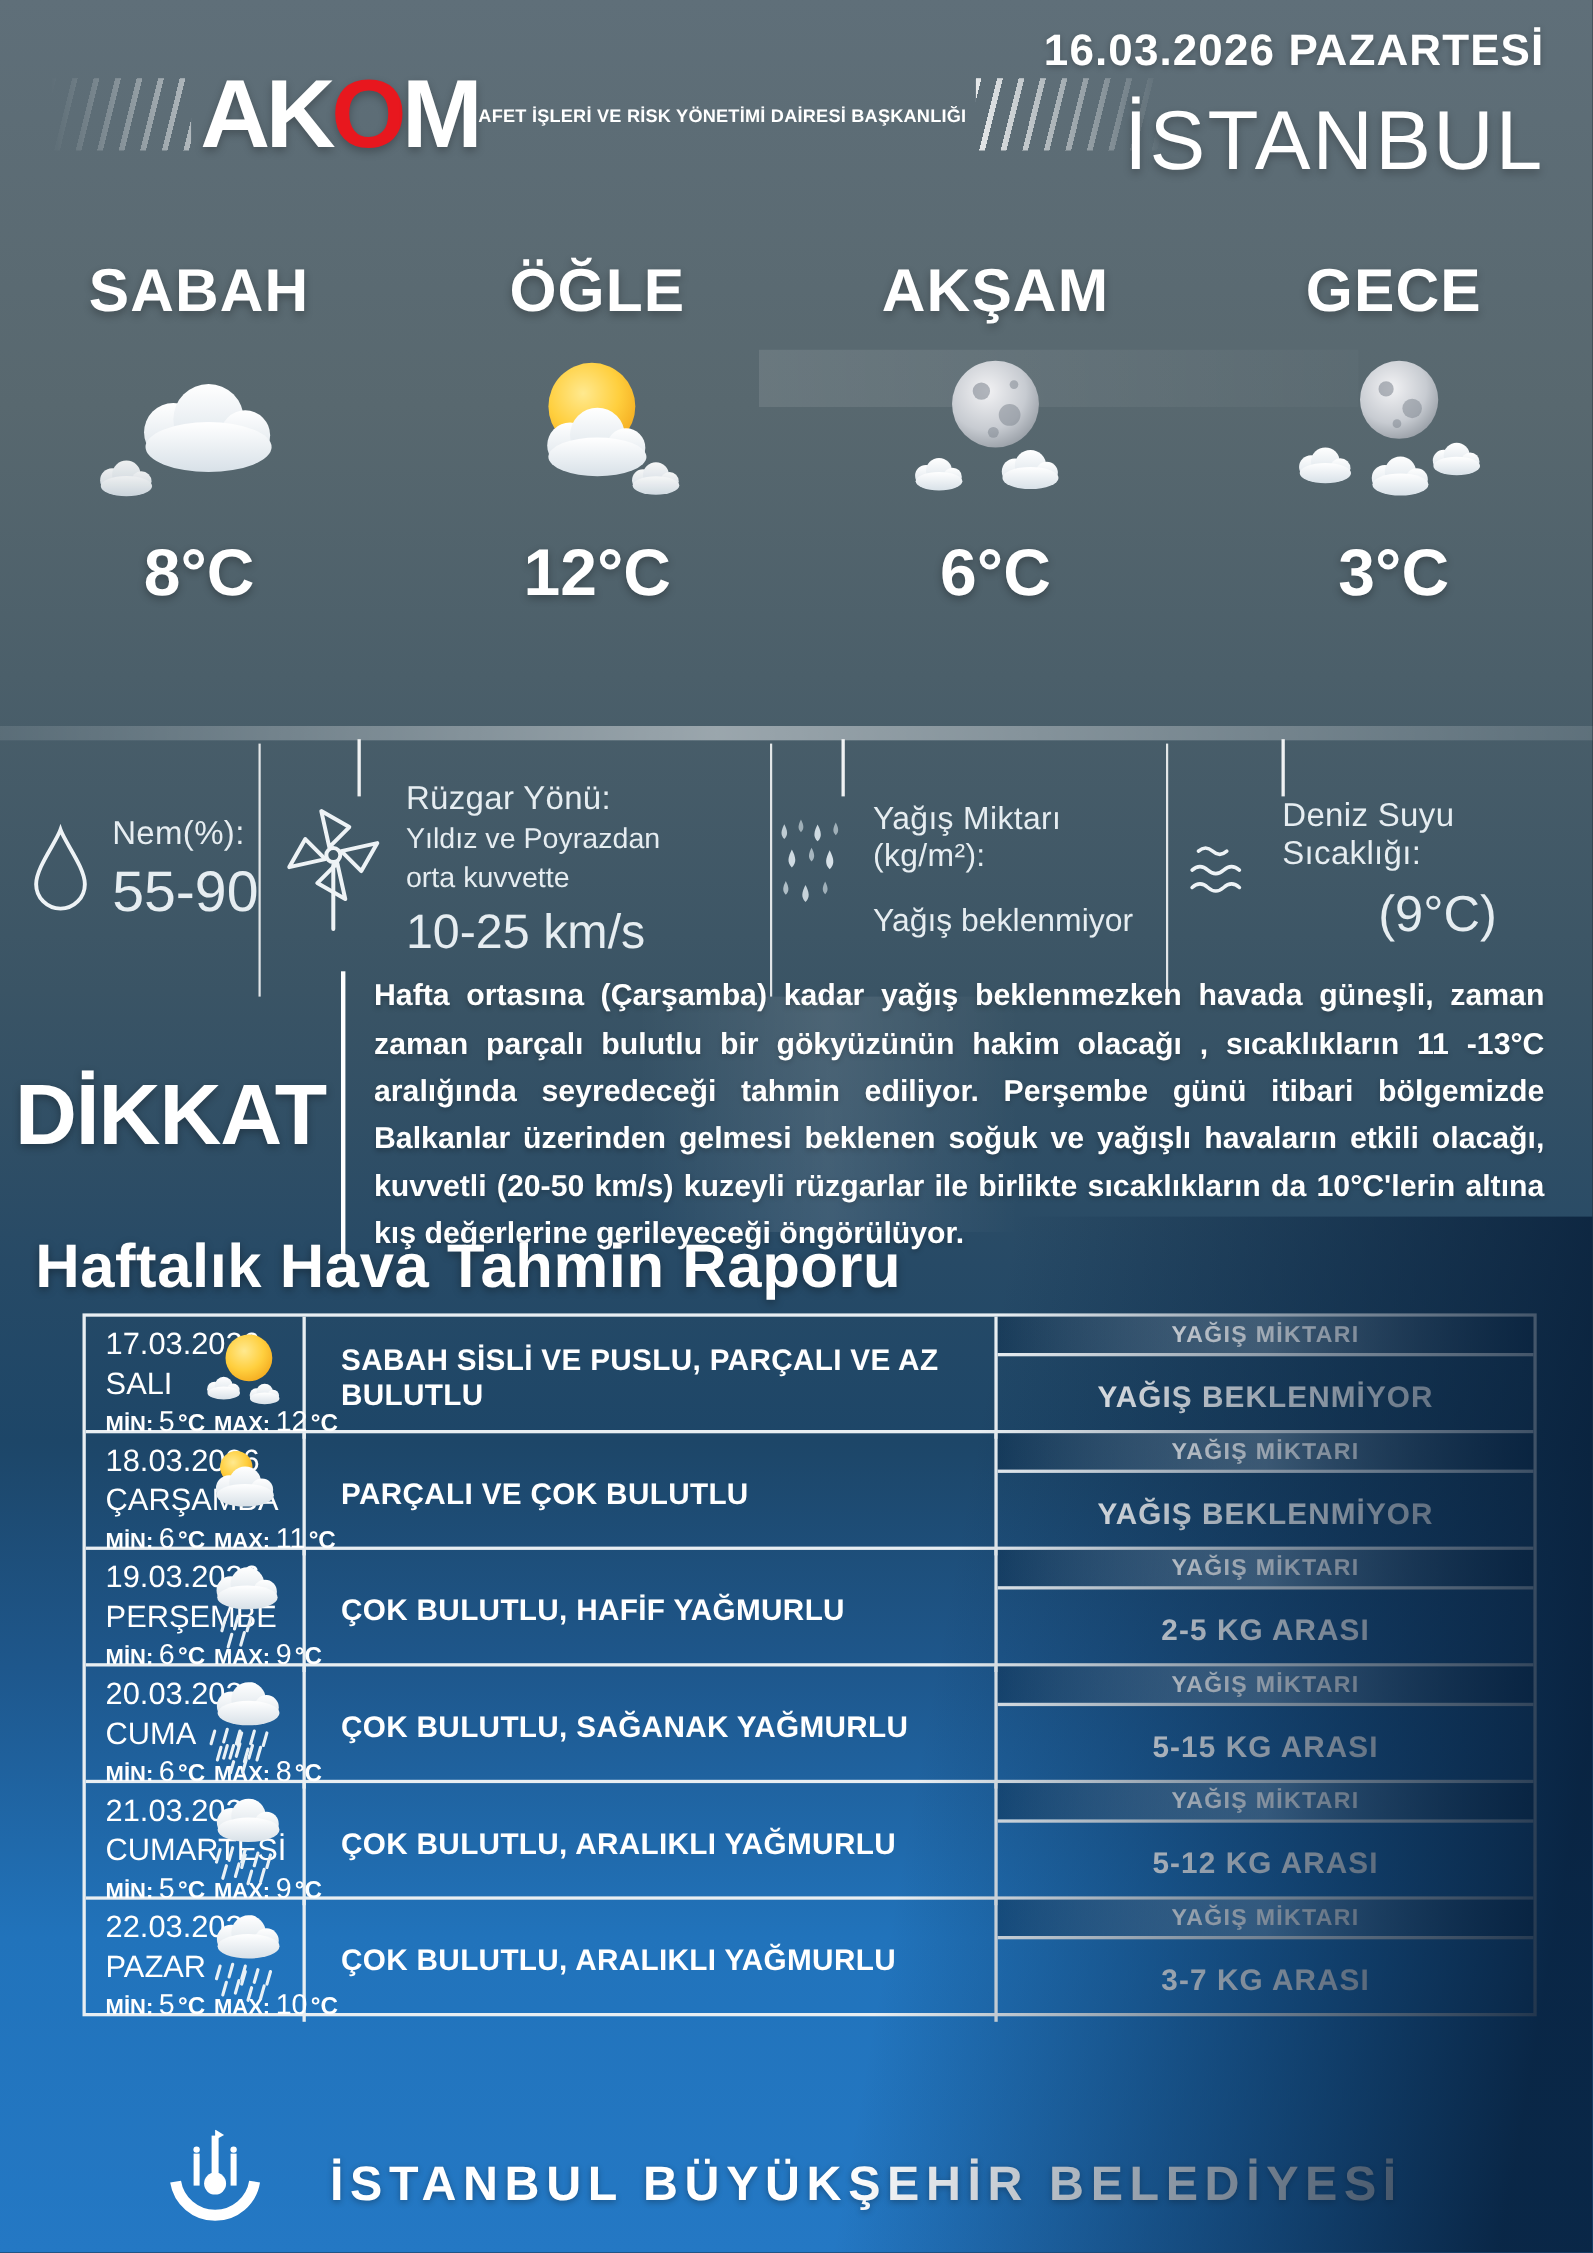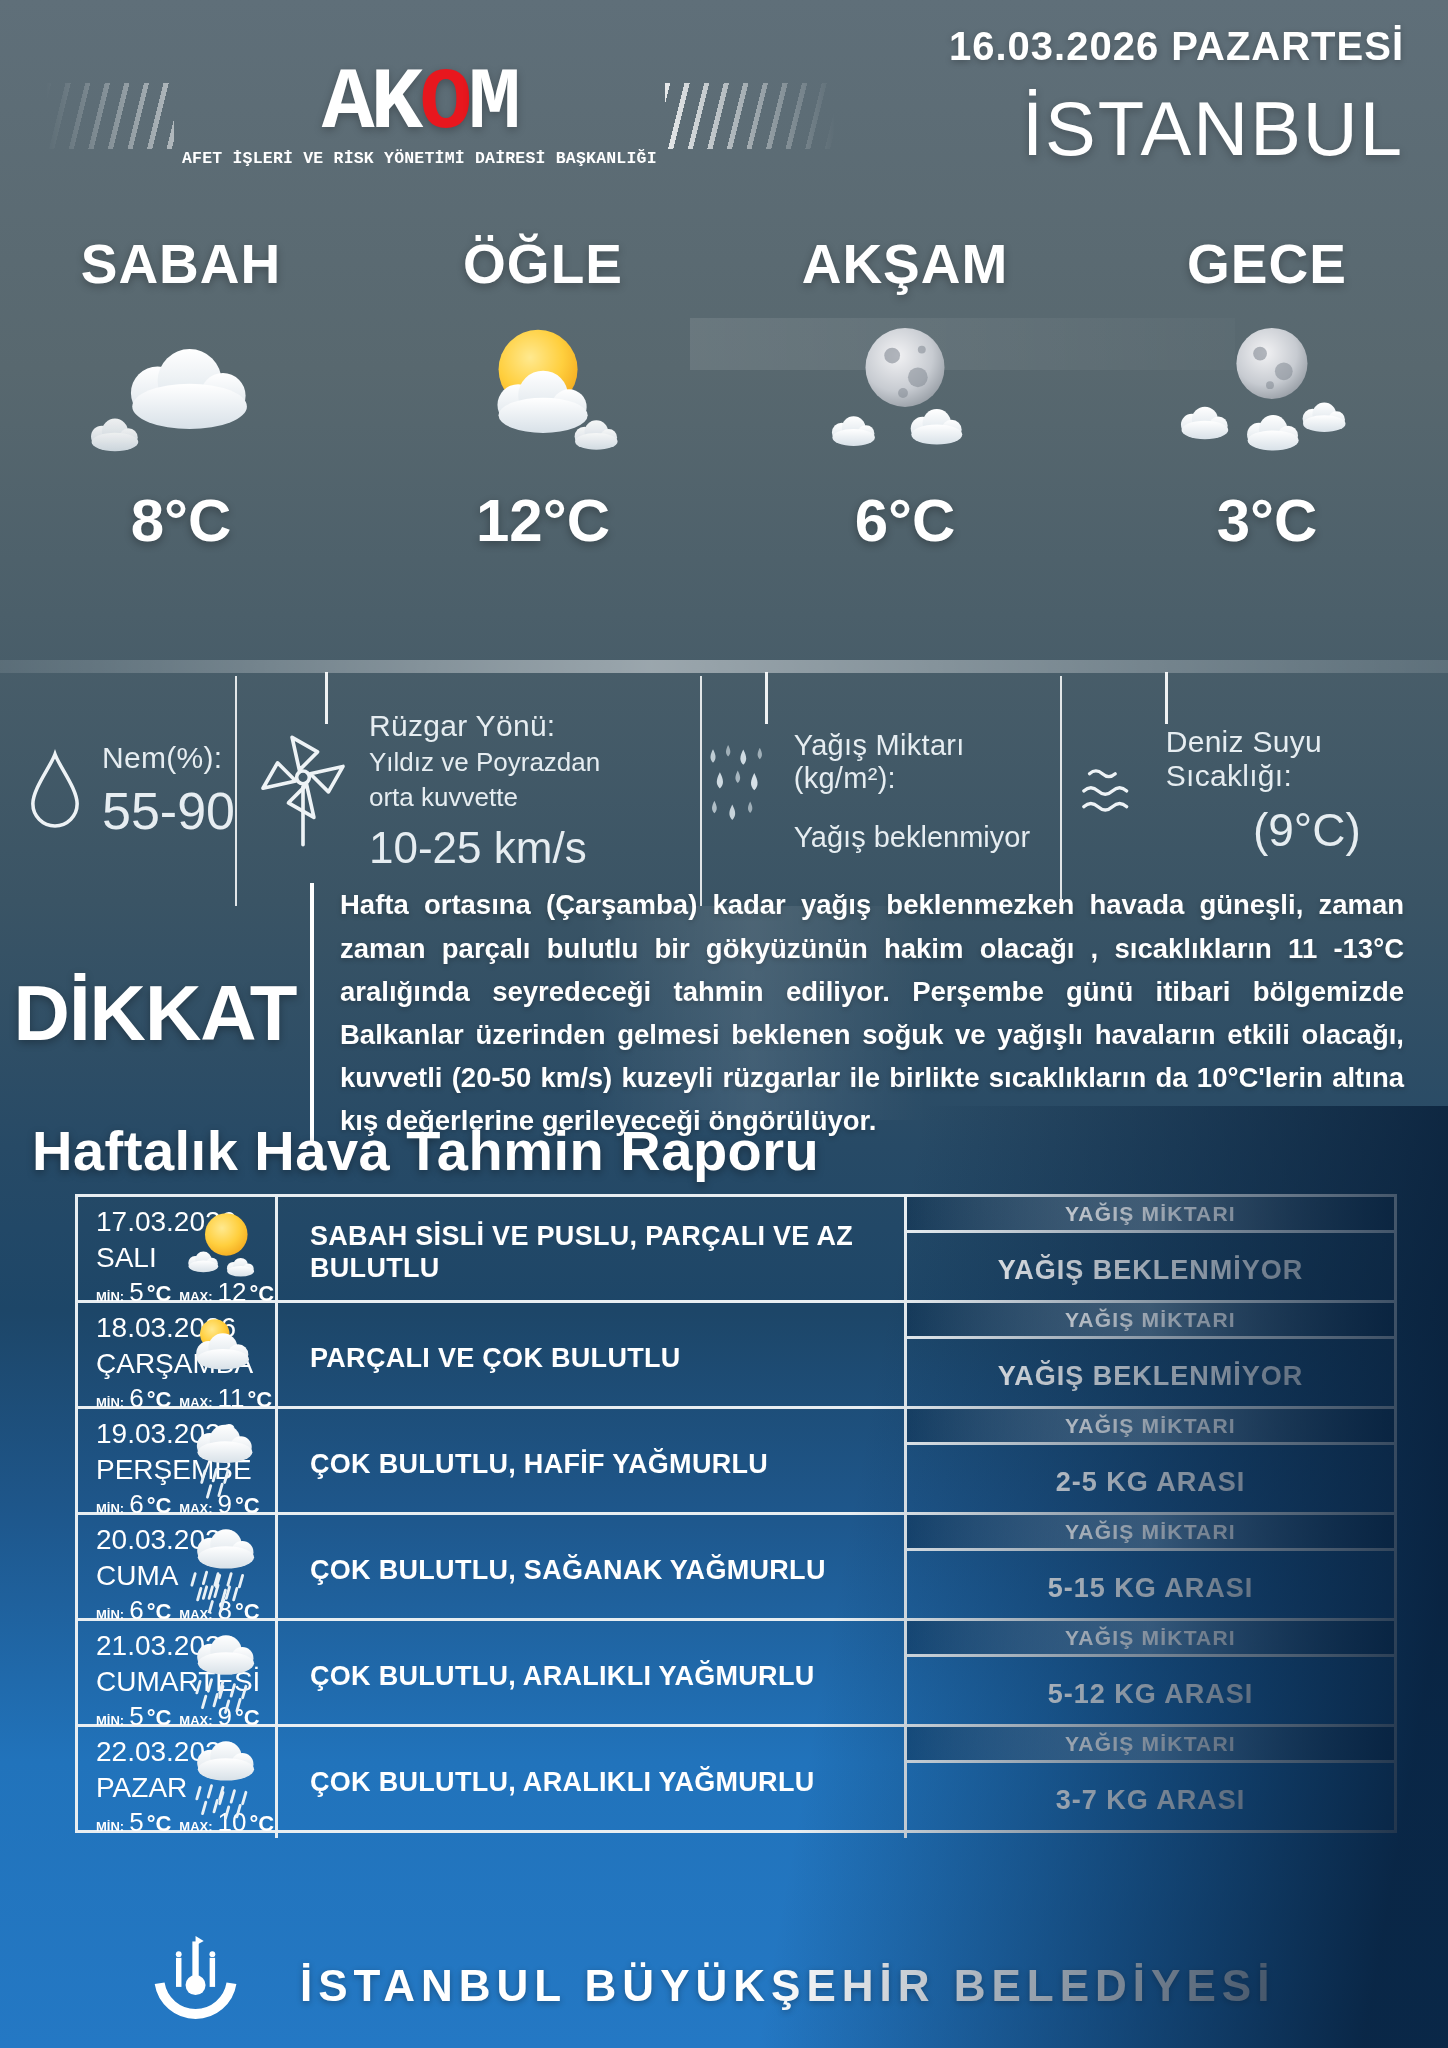--- a/index.html
+++ b/index.html
@@ -7,21 +7,21 @@
     font-family:"Liberation Sans",sans-serif;color:#fff;
     background:linear-gradient(180deg,#5f6f79 0%,#58686f 18%,#4b5f6a 30%,#3a5465 44%,#274a66 56%,#1d4668 64%,#1e578c 74%,#2173bb 86%,#2478c4 100%);}
   .corner-shade{position:absolute;right:0;bottom:0;width:62%;height:46%;pointer-events:none;
     background:linear-gradient(100deg,rgba(7,32,60,0) 35%,rgba(7,32,60,.45) 62%,rgba(6,28,54,.88) 92%);}
   .light-wedge{position:absolute;left:690px;top:318px;width:545px;height:52px;pointer-events:none;
     background:linear-gradient(90deg,rgba(255,255,255,.10),rgba(255,255,255,.02));}
 
   
   header{position:absolute;left:0;top:0;width:100%;height:220px;}
   .akom{position:absolute;left:46px;top:64px;display:flex;align-items:center;}
-  .akom-center{display:flex;flex-direction:column;align-items:center;margin:0 8px;font-family:Liberation Mono, monospace;}
+  .akom-center{display:flex;flex-direction:row;align-items:center;margin:0 8px;}
   .akom-word{font-size:88px;font-weight:800;letter-spacing:-4px;line-height:.92;text-shadow:0 3px 8px rgba(0,0,0,.25);}
   .akom-o{color:var(--accent-red,#e8171e);}
   .akom-sub{font-size:16.5px;font-weight:700;letter-spacing:.2px;margin-top:4px;white-space:nowrap;}
   .stripes{height:66px;background:repeating-linear-gradient(104deg,rgba(255,255,255,.95) 0 5px,rgba(255,255,255,0) 5px 19px);}
   .s-left{width:128px;opacity:.55;-webkit-mask-image:linear-gradient(90deg,transparent,#000);mask-image:linear-gradient(90deg,transparent,#000);}
   .s-right{width:170px;opacity:.9;-webkit-mask-image:linear-gradient(90deg,#000,transparent);mask-image:linear-gradient(90deg,#000,transparent);}
   .hdr-right{position:absolute;right:44px;top:24px;text-align:right;}
   .hdr-date{font-size:40px;font-weight:700;letter-spacing:1px;text-shadow:0 2px 6px rgba(0,0,0,.25);}
   .hdr-city{font-size:76px;font-weight:400;letter-spacing:2px;margin-top:16px;text-shadow:0 3px 8px rgba(0,0,0,.25);}
 
@@ -70,21 +70,21 @@
 
   
   .weekly-title{position:absolute;left:32px;top:1118px;margin:0;font-size:56px;font-weight:800;letter-spacing:.5px;text-shadow:0 3px 8px rgba(0,0,0,.35);}
   .ftable{position:absolute;left:75px;top:1194px;width:1322px;border:3px solid #e8eef2;box-sizing:border-box;}
   .frow{display:grid;grid-template-columns:197px 632px 1fr;height:103px;}
   .frow + .frow{border-top:3px solid #e8eef2;}
   .fday{position:relative;box-sizing:border-box;padding:8px 0 0 18px;}
   .fdate{font-size:28px;line-height:1.2;}
   .fdayname{font-size:28px;line-height:1.2;margin-top:2px;}
   .fminmax{margin-top:3px;white-space:nowrap;}
-  .mm-l{font-size:13px;font-weight:700;margin-right:5px;}
+  .mm-l{font-size:20px;font-weight:700;margin-right:5px;}
   .mm-v{font-size:26px;margin-right:3px;}
   .mm-d{font-size:22px;font-weight:800;margin-right:8px;}
   .ficon{position:absolute;right:2px;top:8px;width:100px;height:90px;}
   .fdesc{display:flex;align-items:center;box-sizing:border-box;padding:0 10px 0 32px;
     border-left:3px solid #e8eef2;border-right:3px solid #e8eef2;
     font-size:27px;font-weight:700;letter-spacing:.3px;line-height:1.18;}
   .fprecip{display:grid;grid-template-rows:36px 1fr;}
   .fchip{display:flex;align-items:center;justify-content:center;border-bottom:3px solid #e8eef2;
     font-size:21px;font-weight:700;letter-spacing:1.2px;
     background:linear-gradient(90deg,rgba(13,45,75,.45) 0%,rgba(190,208,222,.42) 50%,rgba(13,45,75,.45) 100%);}

